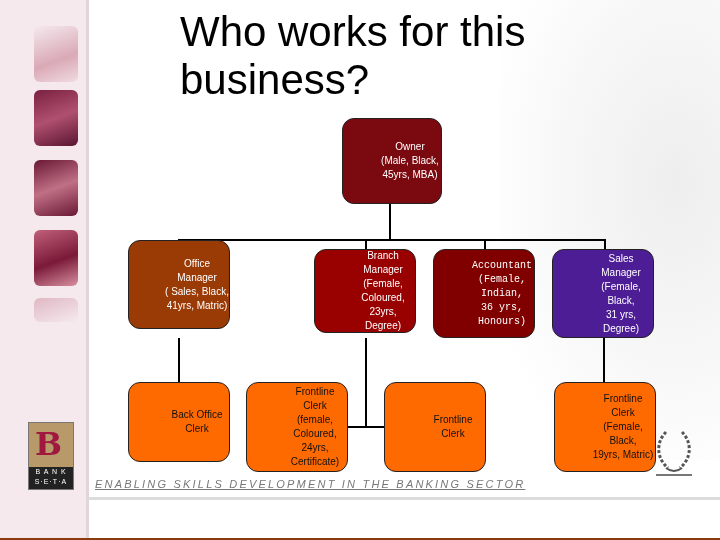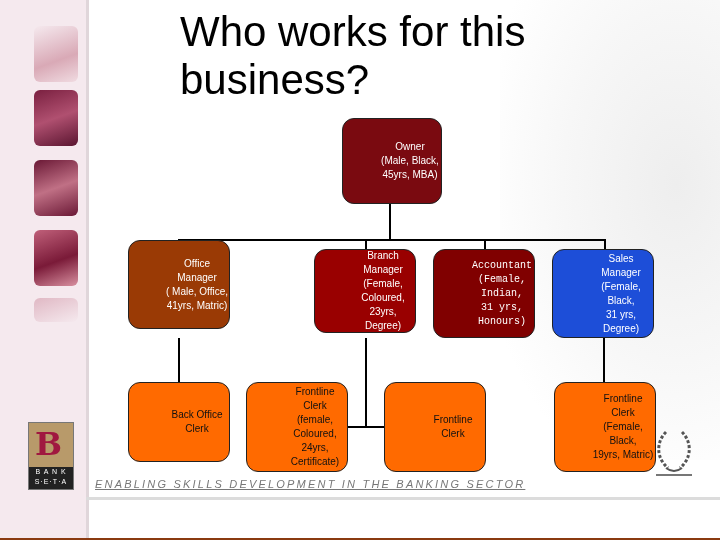--- a/index.html
+++ b/index.html
@@ -52,32 +52,32 @@
 <div class="line" style="left:365px;top:338px;width:2px;height:89px;"></div>
 <div class="line" style="left:346px;top:426px;width:40px;height:2px;"></div>
 <div class="line" style="left:603px;top:338px;width:2px;height:44px;"></div>
 
 <div class="box" style="left:342px;top:118px;width:100px;height:86px;background:#7a0a10;">
   <div><span>Owner</span><br><span>(Male, Black,
 45yrs, MBA)</span></div>
 </div>
 
 <div class="box" style="left:128px;top:240px;width:102px;height:89px;background:#9a3a05;">
-  <div><span>Office Manager</span><br><span>( Male, Office,
+  <div><span>Office Manager</span><br><span>( Sales, Black,
 41yrs, Matric)</span></div>
 </div>
 <div class="box" style="left:314px;top:249px;width:102px;height:84px;background:#990000;">
   <div><span>Branch Manager</span><br><span>(Female, Coloured,
 23yrs, Degree)</span></div>
 </div>
 <div class="box" style="left:433px;top:249px;width:102px;height:89px;background:#800000;font-family:Liberation Mono, monospace;">
   <div><span>Accountant</span><br><span>(Female, Indian,
-31 yrs, Honours)</span></div>
+36 yrs, Honours)</span></div>
 </div>
-<div class="box" style="left:552px;top:249px;width:102px;height:89px;background:#1d4ed8;">
+<div class="box" style="left:552px;top:249px;width:102px;height:89px;background:#4c1d95;">
   <div><span>Sales Manager</span><br><span>(Female, Black,
 31 yrs, Degree)</span></div>
 </div>
 
 <div class="box clerk" style="left:128px;top:382px;width:102px;height:80px;">
   <div><span>Back Office Clerk</span><br></div>
 </div>
 <div class="box clerk" style="left:246px;top:382px;width:102px;height:90px;">
   <div><span>Frontline Clerk</span><br><span>(female, Coloured,
 24yrs, Certificate)</span></div>

